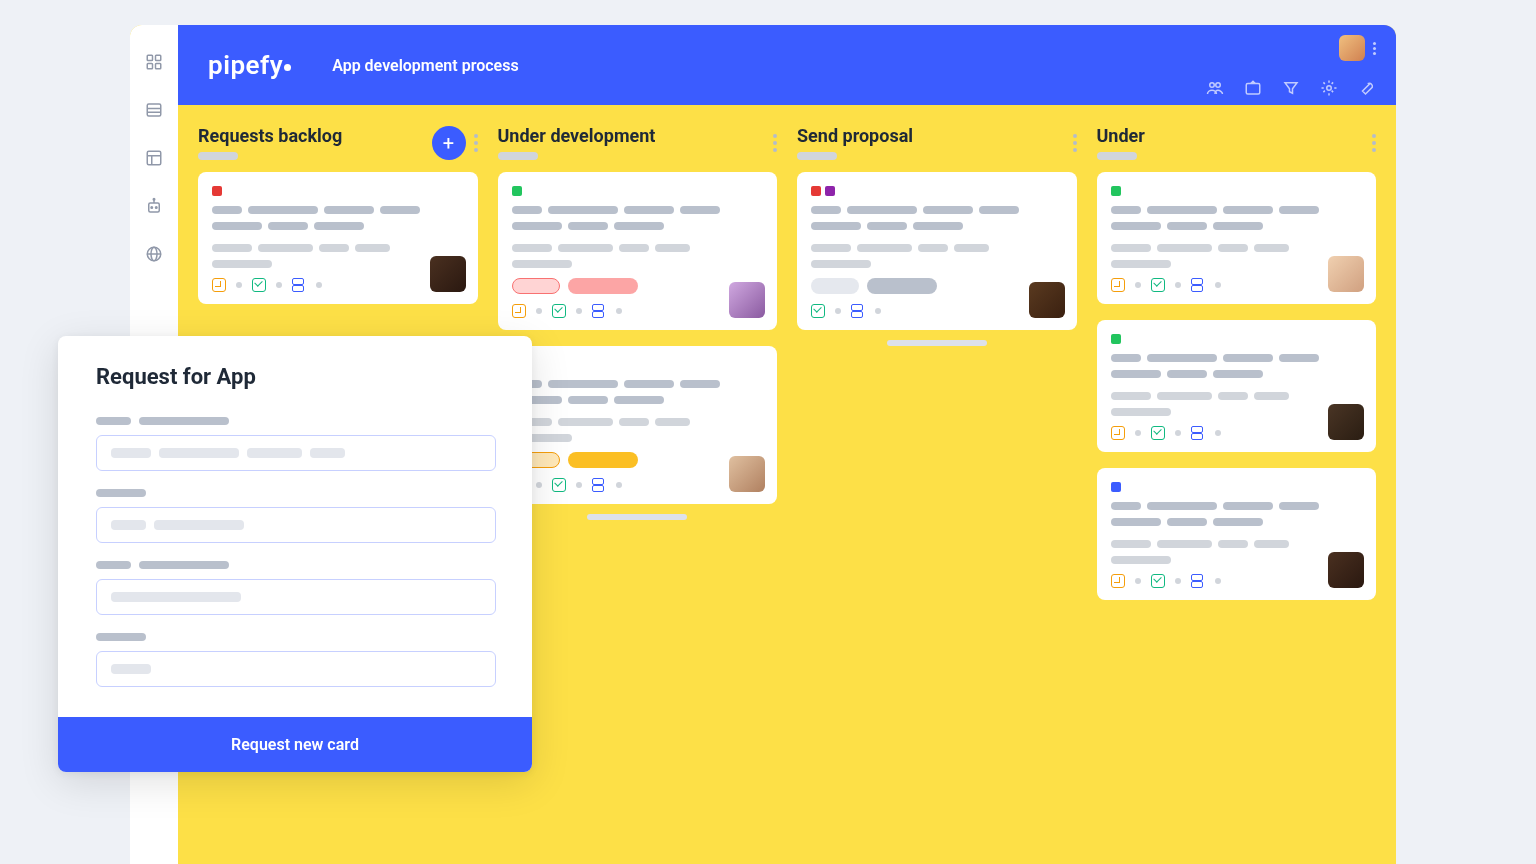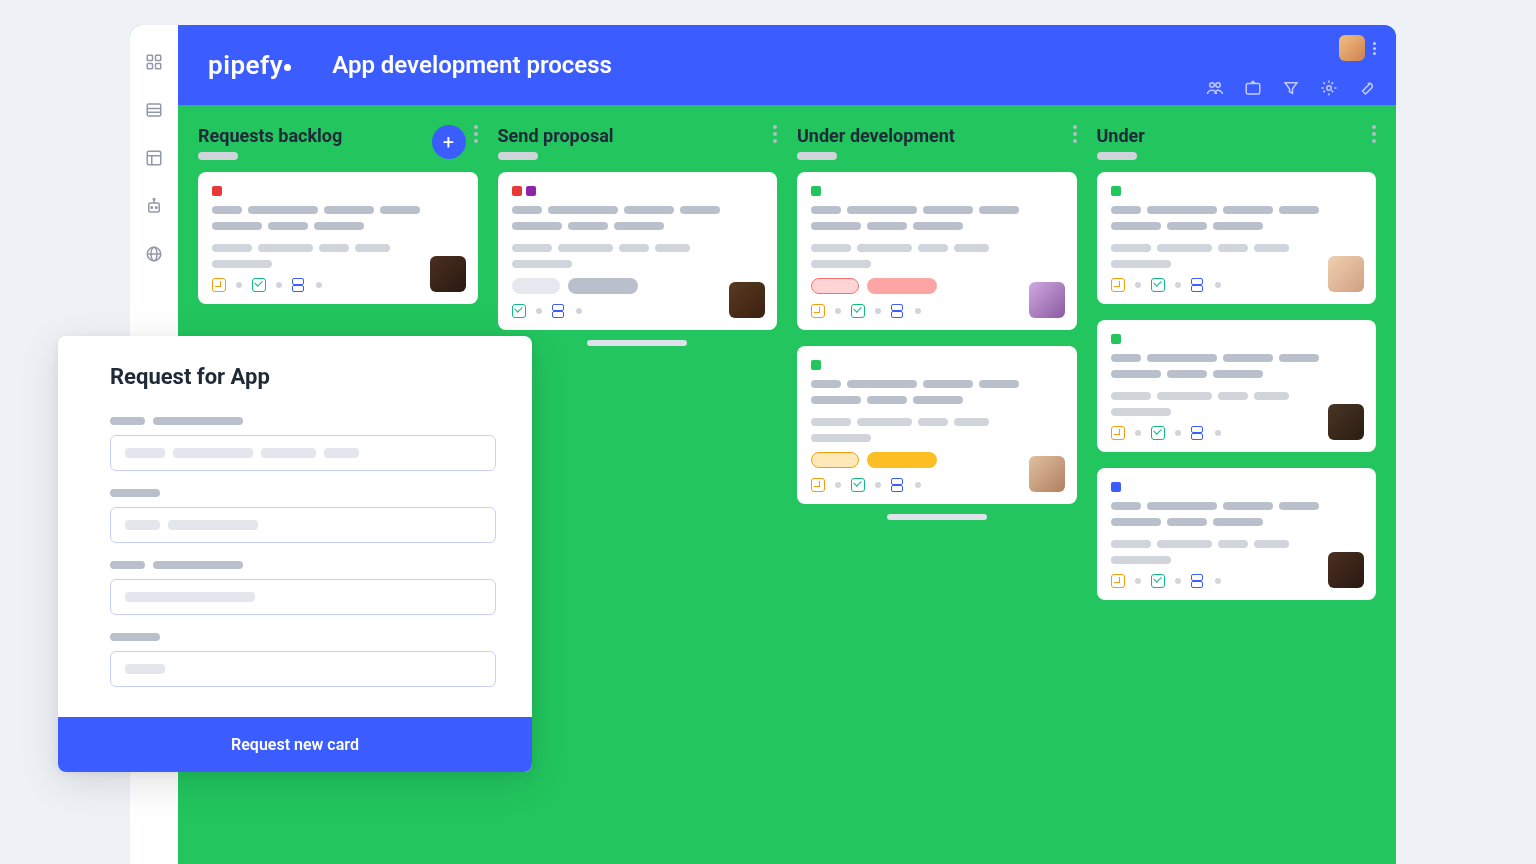--- a/index.html
+++ b/index.html
@@ -7,21 +7,21 @@
   font-family: -apple-system, BlinkMacSystemFont, "Segoe UI", Roboto, sans-serif;
   background: #eef1f6;
   width: 1536px;
   height: 864px;
   overflow: hidden;
   position: relative;
 }
 .app {
   position: absolute;
   top: 25px; left: 130px; right: 140px; bottom: 0;
-  background: #22c55e;
+  background: #fde047;
   border-radius: 12px 12px 0 0;
   overflow: hidden;
   display: flex;
 }
 .sidebar-rail {
   width: 48px;
   background: #fff;
   display: flex;
   flex-direction: column;
   align-items: center;
@@ -32,30 +32,30 @@
 .main { flex:1; display:flex; flex-direction:column; }
 .header {
   background: #3b5cff;
   height: 80px;
   display:flex; align-items:center;
   padding: 0 20px 0 30px;
   position: relative;
 }
 .logo { color:#fff; font-size:26px; font-weight:600; letter-spacing:0.5px; margin-right:40px; }
 .logo-dot { display:inline-block; width:7px; height:7px; border-radius:50%; background:#fff; margin:0 1px; vertical-align:middle;}
-.title { color:#fff; font-size:24px; font-weight:600; }
+.title { color:#fff; font-size:16px; font-weight:600; }
 .header-right { position:absolute; right:20px; top:10px; display:flex; align-items:center; gap:8px; }
 .avatar-small { width:26px; height:26px; border-radius:6px; background:linear-gradient(135deg,#f0c080,#d08050); }
 .header-tools { position:absolute; right:20px; bottom:8px; display:flex; gap:20px; }
 .tool-icon { width:18px; height:18px; color:#c1cbff; cursor:pointer; }
 .more-dots { display:flex; flex-direction:column; gap:2px; justify-content:center; }
 .more-dots span { width:3px; height:3px; border-radius:50%; background:#c1cbff; }
 .board { flex:1; display:flex; gap:20px; padding: 20px 20px 0 20px; overflow:hidden; }
 .column { flex:1; min-width:0; display:flex; flex-direction:column; }
-.col-head { display:flex; align-items:flex-start; margin-bottom:12px; }
+.col-head { display:flex; align-items:center; margin-bottom:12px; }
 .col-title { font-size:18px; font-weight:700; color:#1f2937; }
 .col-sub { width:40px; height:8px; background:#d1d5db; border-radius:4px; margin-top:6px; }
 .col-add { width:34px; height:34px; border-radius:50%; background:#3b5cff; color:#fff; display:flex; align-items:center; justify-content:center; font-size:20px; margin-left:auto; margin-right:8px; cursor:pointer;}
 .col-more { display:flex; flex-direction:column; gap:3px; cursor:pointer; margin-left:auto; }
 .col-more.with-add { margin-left:0; }
 .col-more span { width:4px; height:4px; border-radius:50%; background:#b4bcc9; }
 .cards { display:flex; flex-direction:column; gap:16px; }
 .card { background:#fff; border-radius:8px; padding:14px 14px 12px 14px; position:relative; }
 .tags { display:flex; gap:4px; margin-bottom:10px; }
 .tag { width:10px; height:10px; border-radius:2px; }
@@ -92,21 +92,21 @@
 .modal {
   position:absolute;
   left:58px; top:336px;
   width:474px;
   background:#fff;
   border-radius:8px;
   box-shadow: 0 10px 40px rgba(0,0,0,0.12), 0 2px 8px rgba(0,0,0,0.06);
   overflow:hidden;
   z-index:50;
 }
-.modal-body { padding:28px 36px 12px 52px; }
+.modal-body { padding:28px 36px 12px 38px; }
 .modal-title { font-size:22px; font-weight:700; color:#1f2937; margin-bottom:28px; }
 .field { margin-bottom:18px; }
 .field-lab { display:flex; gap:8px; margin-bottom:10px; }
 .input-box { border:1px solid #c7d0ff; border-radius:6px; padding:12px 14px; display:flex; gap:8px; align-items:center; }
 .input-box .seg { background:#e3e6ec; }
 .modal-btn { background:#3b5cff; color:#fff; text-align:center; padding:18px; font-size:16px; font-weight:600; cursor:pointer; }
 </style>
 </head>
 <body>
 
@@ -228,34 +228,33 @@
                 <div class="micro-icon blue"></div>
                 <div class="dot-sm"></div>
               </div>
       <div class="card-avatar av1"></div>
     </div>
           </div>
         </div>
         <div class="column">
           <div class="col-head">
     <div>
-      <div class="col-title">Send proposal</div>
+      <div class="col-title">Under development</div>
       <div class="col-sub"></div>
     </div>
             <div class="col-more">
               <span></span>
               <span></span>
               <span></span>
             </div>
           </div>
           <div class="cards">
             <div class="card">
       <div class="tags">
-                <div class="tag" style="background:#e53935"></div>
-                <div class="tag" style="background:#8e24aa"></div>
+                <div class="tag" style="background:#22c55e"></div>
               </div>
       <div class="lines">
         <div class="line">
                   <div class="seg dk" style="width:30px"></div>
                   <div class="seg dk" style="width:70px"></div>
                   <div class="seg dk" style="width:50px"></div>
                   <div class="seg dk" style="width:40px"></div>
                 </div>
         <div class="line">
                   <div class="seg dk" style="width:50px"></div>
@@ -266,52 +265,95 @@
                   <div class="seg" style="width:40px"></div>
                   <div class="seg" style="width:55px"></div>
                   <div class="seg" style="width:30px"></div>
                   <div class="seg" style="width:35px"></div>
                 </div>
         <div class="line">
                   <div class="seg" style="width:60px"></div>
                 </div>
       </div>
       <div class="pill-row">
-        <div class="pill" style="width:48px;background:#e5e8ee;"></div>
-        <div class="pill" style="width:70px;background:#b9c0cc"></div>
-      </div>
-      <div class="card-foot">
-                <div class="micro-icon green"></div>
-                <div class="dot-sm"></div>
-                <div class="micro-icon blue"></div>
-                <div class="dot-sm"></div>
-              </div>
-      <div class="card-avatar av2"></div>
+        <div class="pill" style="width:48px;background:#ffd4d4;border:1.5px solid #f87171;"></div>
+        <div class="pill" style="width:70px;background:#fca5a5"></div>
+      </div>
+      <div class="card-foot">
+                <div class="micro-icon orange"></div>
+                <div class="dot-sm"></div>
+                <div class="micro-icon green"></div>
+                <div class="dot-sm"></div>
+                <div class="micro-icon blue"></div>
+                <div class="dot-sm"></div>
+              </div>
+      <div class="card-avatar av3"></div>
+    </div>
+            <div class="card">
+      <div class="tags">
+                <div class="tag" style="background:#22c55e"></div>
+              </div>
+      <div class="lines">
+        <div class="line">
+                  <div class="seg dk" style="width:30px"></div>
+                  <div class="seg dk" style="width:70px"></div>
+                  <div class="seg dk" style="width:50px"></div>
+                  <div class="seg dk" style="width:40px"></div>
+                </div>
+        <div class="line">
+                  <div class="seg dk" style="width:50px"></div>
+                  <div class="seg dk" style="width:40px"></div>
+                  <div class="seg dk" style="width:50px"></div>
+                </div>
+        <div class="line" style="margin-top:6px;">
+                  <div class="seg" style="width:40px"></div>
+                  <div class="seg" style="width:55px"></div>
+                  <div class="seg" style="width:30px"></div>
+                  <div class="seg" style="width:35px"></div>
+                </div>
+        <div class="line">
+                  <div class="seg" style="width:60px"></div>
+                </div>
+      </div>
+      <div class="pill-row">
+        <div class="pill" style="width:48px;background:#ffe8b8;border:1.5px solid #f59e0b;"></div>
+        <div class="pill" style="width:70px;background:#fbbf24"></div>
+      </div>
+      <div class="card-foot">
+                <div class="micro-icon orange"></div>
+                <div class="dot-sm"></div>
+                <div class="micro-icon green"></div>
+                <div class="dot-sm"></div>
+                <div class="micro-icon blue"></div>
+                <div class="dot-sm"></div>
+              </div>
+      <div class="card-avatar av5"></div>
     </div>
           </div>
           <div class="scroll-hint">
             <div class="bar"></div>
           </div>
         </div>
         <div class="column">
           <div class="col-head">
     <div>
-      <div class="col-title">Under development</div>
+      <div class="col-title">Send proposal</div>
       <div class="col-sub"></div>
     </div>
             <div class="col-more">
               <span></span>
               <span></span>
               <span></span>
             </div>
           </div>
           <div class="cards">
             <div class="card">
       <div class="tags">
-                <div class="tag" style="background:#22c55e"></div>
+                <div class="tag" style="background:#e53935"></div>
+                <div class="tag" style="background:#8e24aa"></div>
               </div>
       <div class="lines">
         <div class="line">
                   <div class="seg dk" style="width:30px"></div>
                   <div class="seg dk" style="width:70px"></div>
                   <div class="seg dk" style="width:50px"></div>
                   <div class="seg dk" style="width:40px"></div>
                 </div>
         <div class="line">
                   <div class="seg dk" style="width:50px"></div>
@@ -322,72 +364,30 @@
                   <div class="seg" style="width:40px"></div>
                   <div class="seg" style="width:55px"></div>
                   <div class="seg" style="width:30px"></div>
                   <div class="seg" style="width:35px"></div>
                 </div>
         <div class="line">
                   <div class="seg" style="width:60px"></div>
                 </div>
       </div>
       <div class="pill-row">
-        <div class="pill" style="width:48px;background:#ffd4d4;border:1.5px solid #f87171;"></div>
-        <div class="pill" style="width:70px;background:#fca5a5"></div>
-      </div>
-      <div class="card-foot">
-                <div class="micro-icon orange"></div>
-                <div class="dot-sm"></div>
-                <div class="micro-icon green"></div>
-                <div class="dot-sm"></div>
-                <div class="micro-icon blue"></div>
-                <div class="dot-sm"></div>
-              </div>
-      <div class="card-avatar av3"></div>
-    </div>
-            <div class="card">
-      <div class="tags">
-                <div class="tag" style="background:#22c55e"></div>
-              </div>
-      <div class="lines">
-        <div class="line">
-                  <div class="seg dk" style="width:30px"></div>
-                  <div class="seg dk" style="width:70px"></div>
-                  <div class="seg dk" style="width:50px"></div>
-                  <div class="seg dk" style="width:40px"></div>
-                </div>
-        <div class="line">
-                  <div class="seg dk" style="width:50px"></div>
-                  <div class="seg dk" style="width:40px"></div>
-                  <div class="seg dk" style="width:50px"></div>
-                </div>
-        <div class="line" style="margin-top:6px;">
-                  <div class="seg" style="width:40px"></div>
-                  <div class="seg" style="width:55px"></div>
-                  <div class="seg" style="width:30px"></div>
-                  <div class="seg" style="width:35px"></div>
-                </div>
-        <div class="line">
-                  <div class="seg" style="width:60px"></div>
-                </div>
-      </div>
-      <div class="pill-row">
-        <div class="pill" style="width:48px;background:#ffe8b8;border:1.5px solid #f59e0b;"></div>
-        <div class="pill" style="width:70px;background:#fbbf24"></div>
-      </div>
-      <div class="card-foot">
-                <div class="micro-icon orange"></div>
-                <div class="dot-sm"></div>
-                <div class="micro-icon green"></div>
-                <div class="dot-sm"></div>
-                <div class="micro-icon blue"></div>
-                <div class="dot-sm"></div>
-              </div>
-      <div class="card-avatar av5"></div>
+        <div class="pill" style="width:48px;background:#e5e8ee;"></div>
+        <div class="pill" style="width:70px;background:#b9c0cc"></div>
+      </div>
+      <div class="card-foot">
+                <div class="micro-icon green"></div>
+                <div class="dot-sm"></div>
+                <div class="micro-icon blue"></div>
+                <div class="dot-sm"></div>
+              </div>
+      <div class="card-avatar av2"></div>
     </div>
           </div>
           <div class="scroll-hint">
             <div class="bar"></div>
           </div>
         </div>
         <div class="column">
           <div class="col-head">
     <div>
       <div class="col-title">Under</div>

